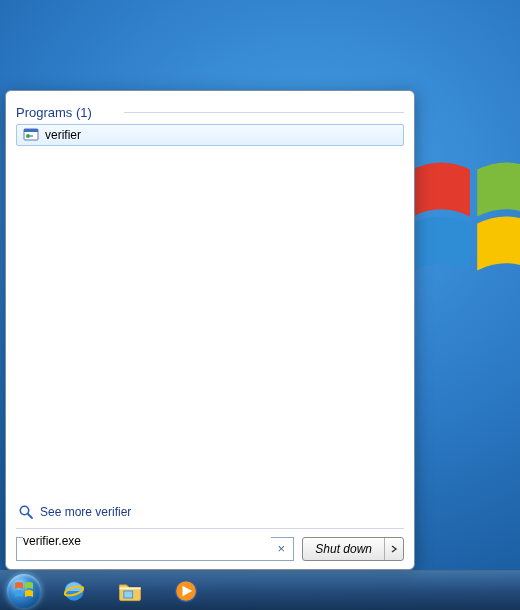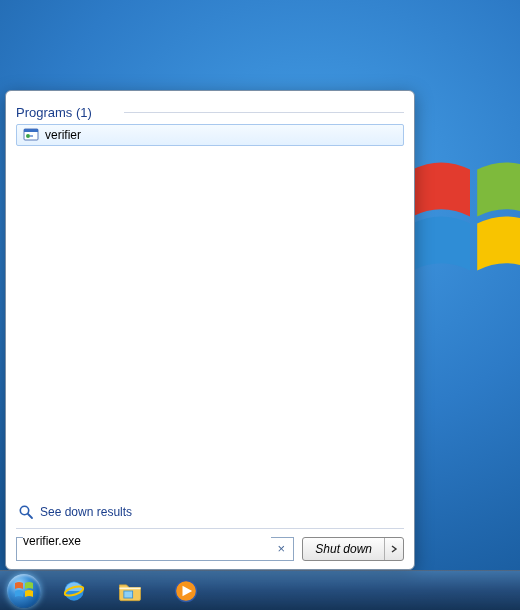--- a/index.html
+++ b/index.html
@@ -174,21 +174,21 @@
       <span>verifier</span>
     </div>
     <div style="flex:1"></div>
     <div class="see-more">
       <span class="mag">
         <svg viewBox="0 0 16 16">
             <circle cx="6.5" cy="6.5" r="4.2" fill="none" stroke="currentColor" stroke-width="1.6"></circle>
             <line x1="10" y1="10" x2="14" y2="14" stroke="currentColor" stroke-width="1.8" stroke-linecap="round"></line>
           </svg>
       </span>
-      <span>See down results</span>
+      <span>See more verifier</span>
     </div>
   </div>
   <div class="bottom-divider"></div>
   <div class="bottom-row">
     <div class="search-wrap">
       <input type="text" value="verifier.exe" style="">
       <span class="clear-x">×</span>
     </div>
     <div class="shutdown">
       <span class="lbl">Shut down</span>

